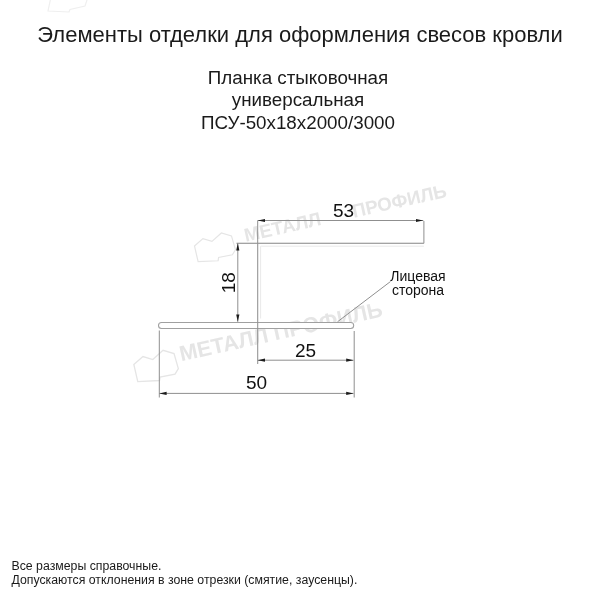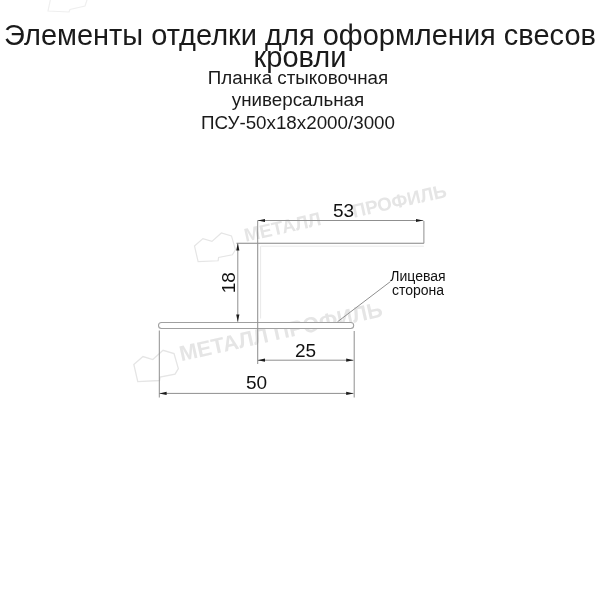--- a/index.html
+++ b/index.html
@@ -3,21 +3,21 @@
 <meta charset="utf-8">
 <style>
   html,body{margin:0;padding:0;}
   body{width:600px;height:600px;background:#ffffff;font-family:"Liberation Sans",sans-serif;position:relative;overflow:hidden;}
   .abs{position:absolute;}
 </style>
 </head>
 <body>
 <div style="filter:blur(0px);width:600px;height:600px;position:relative;">
 
-<div class="abs" style="left:0;top:24px;width:600px;text-align:center;font-size:29px;color:#1a1a1a;line-height:22px;">Элементы отделки для оформления свесов кровли</div>
+<div class="abs" style="left:0;top:24px;width:600px;text-align:center;font-size:22px;color:#1a1a1a;line-height:22px;">Элементы отделки для оформления свесов кровли</div>
 
 <div class="abs" style="left:-2px;top:67px;width:600px;text-align:center;font-size:18.8px;color:#1a1a1a;line-height:22.4px;">Планка стыковочная<br>универсальная<br>ПСУ-50х18х2000/3000</div>
 
 <svg class="abs" style="left:0;top:0;" width="600" height="600" viewBox="0 0 600 600">
 
   <g stroke="#efefef" stroke-width="1.2" fill="none">
     <path d="M 52,-8 L 61,-14 L 71,-20 L 84,-16 L 88,-3 L 85,6 L 70,9.5 L 69,12 L 48,11 Z"></path>
   </g>
 
   <g transform="translate(192.8,246.45) rotate(-12) scale(0.92)" stroke="#e5e5e5" stroke-width="1.3" fill="none">
@@ -84,13 +84,14 @@
   <path d="M 353.5,393.4 L 346.2,391.8 L 346.2,395.0 Z" fill="#1c1c1c"></path>
 
   <text x="256.5" y="389" font-size="19" fill="#111" text-anchor="middle">50</text>
 
   <line x1="337.5" y1="321.8" x2="390.5" y2="281.5" stroke="#8f8f8f" stroke-width="1"></line>
 
   <text x="418" y="281.3" font-size="14" fill="#111" text-anchor="middle">Лицевая</text>
   <text x="418" y="295.3" font-size="14" fill="#111" text-anchor="middle">сторона</text>
 </svg>
 
+<div class="abs" style="left:11.5px;top:559px;font-size:12.3px;color:#1a1a1a;line-height:14px;">Все размеры справочные.<br>Допускаются отклонения в зоне отрезки (смятие, заусенцы).</div>
 </div>
 
 </body></html>

